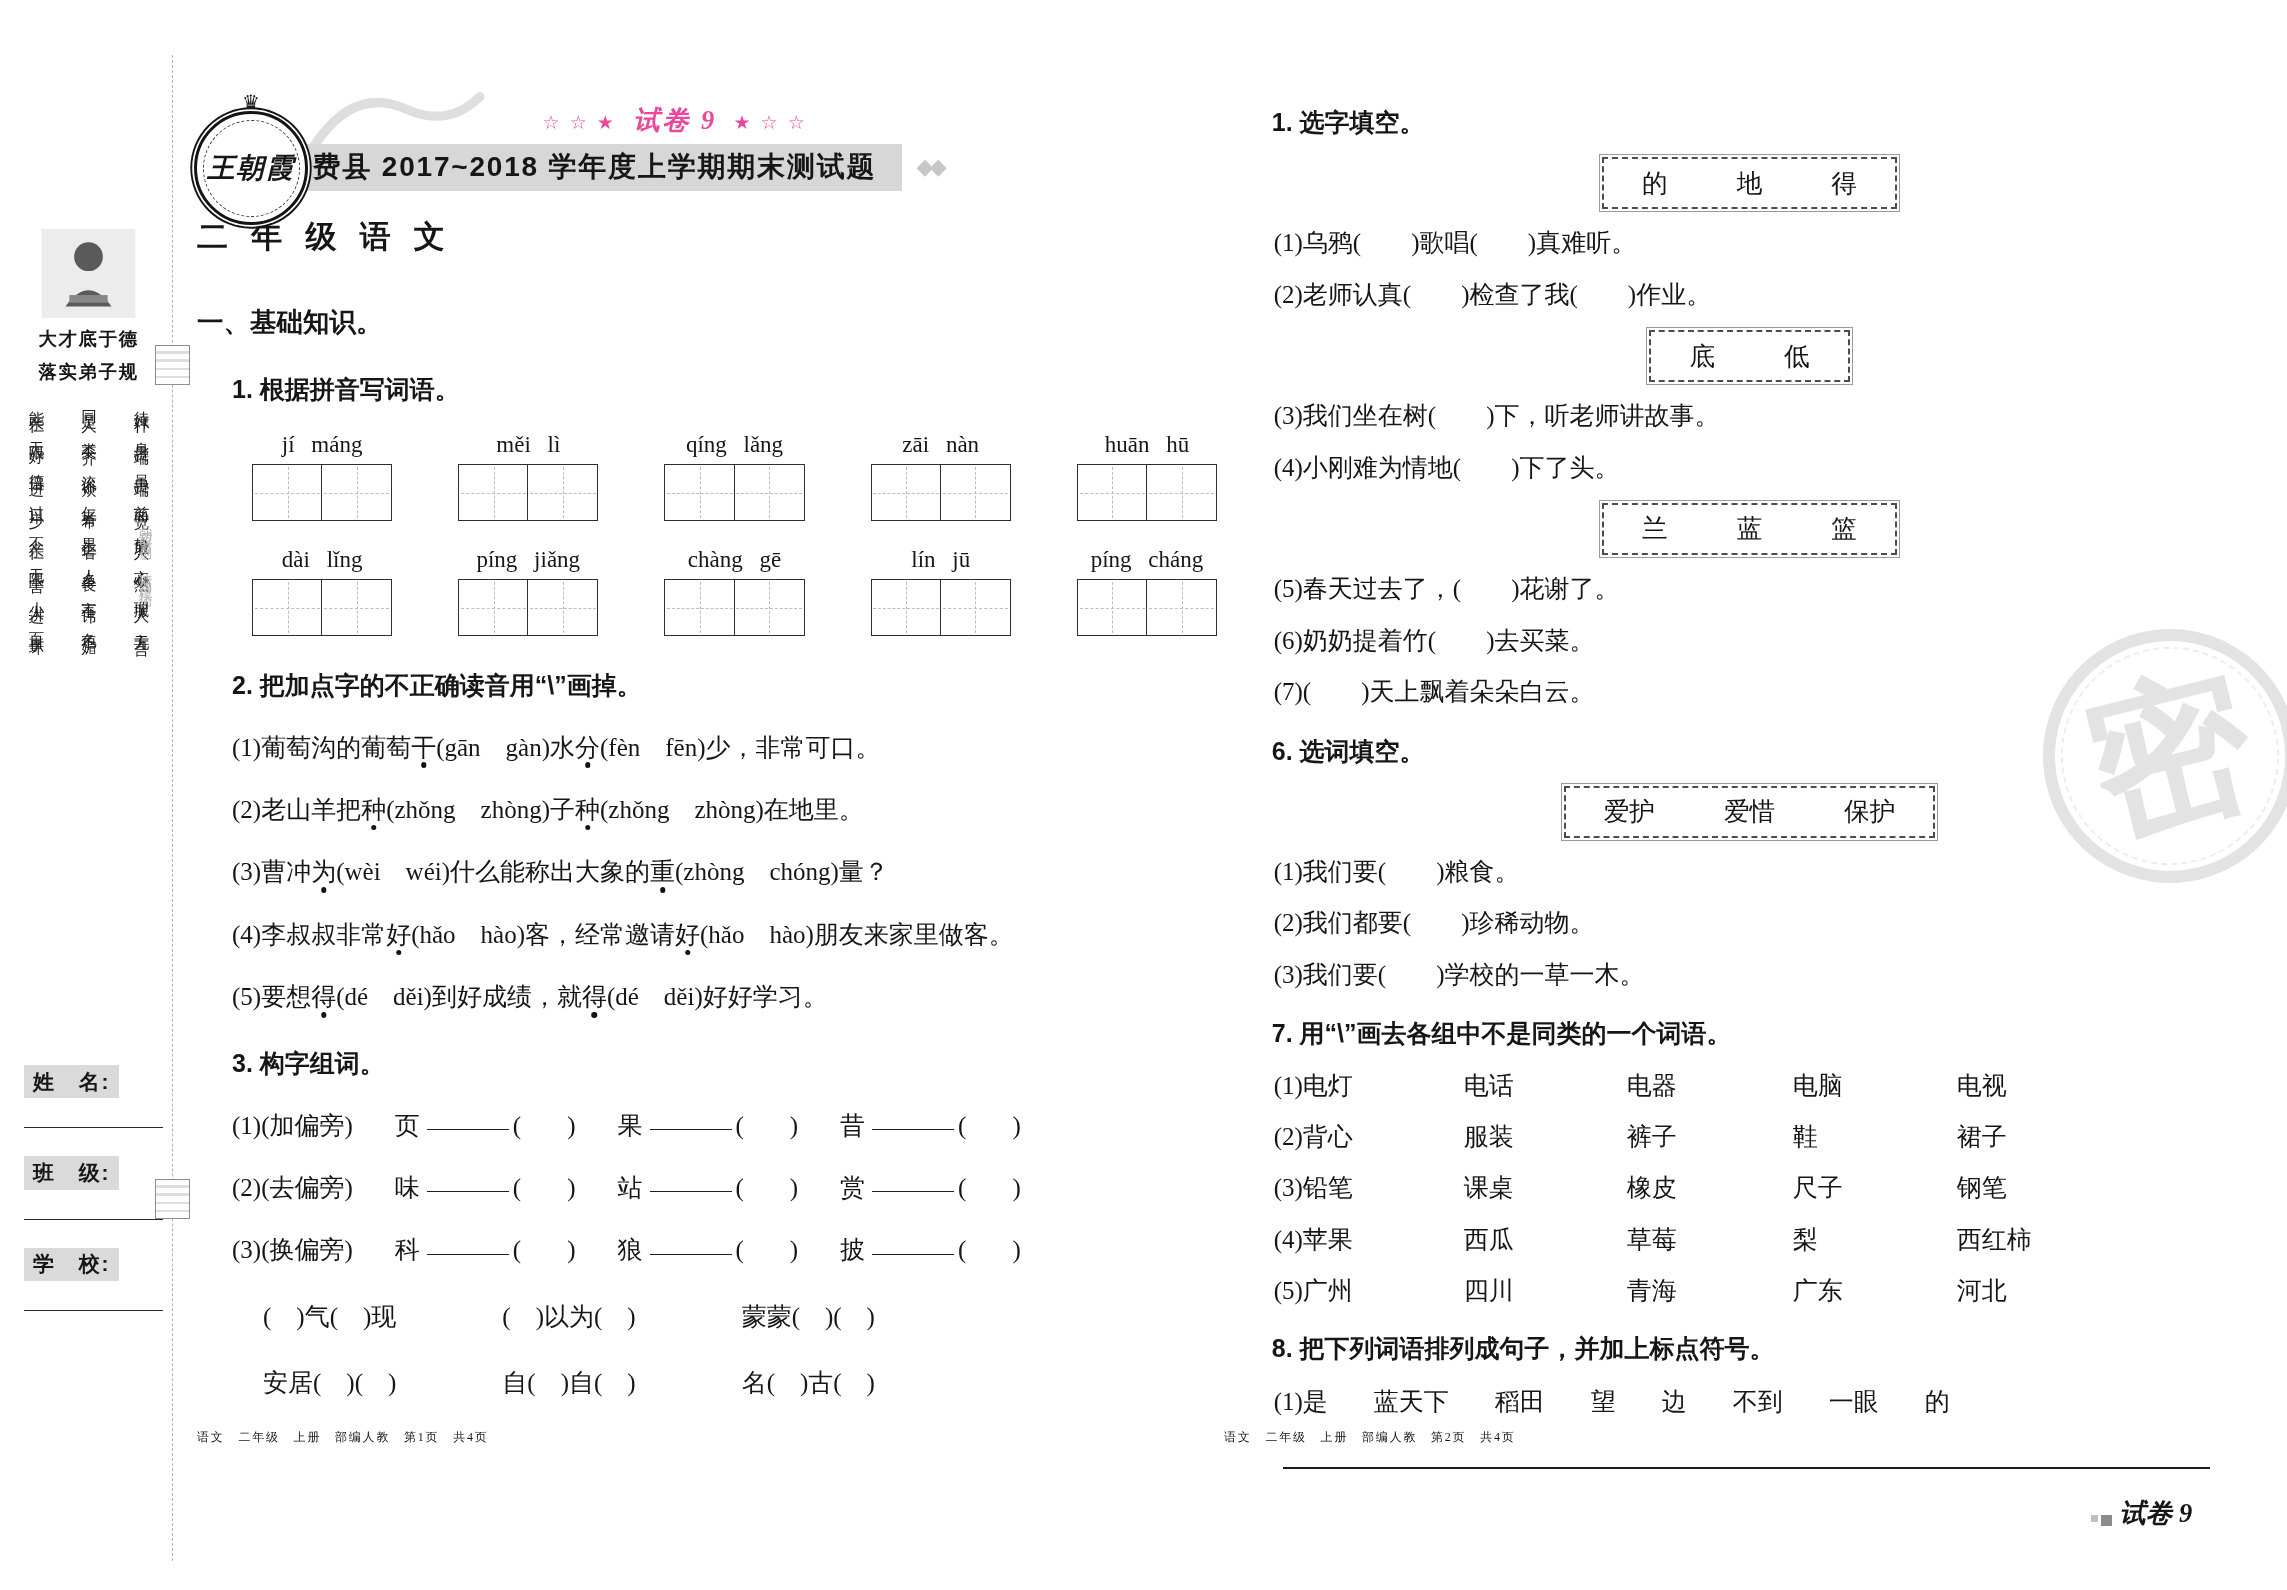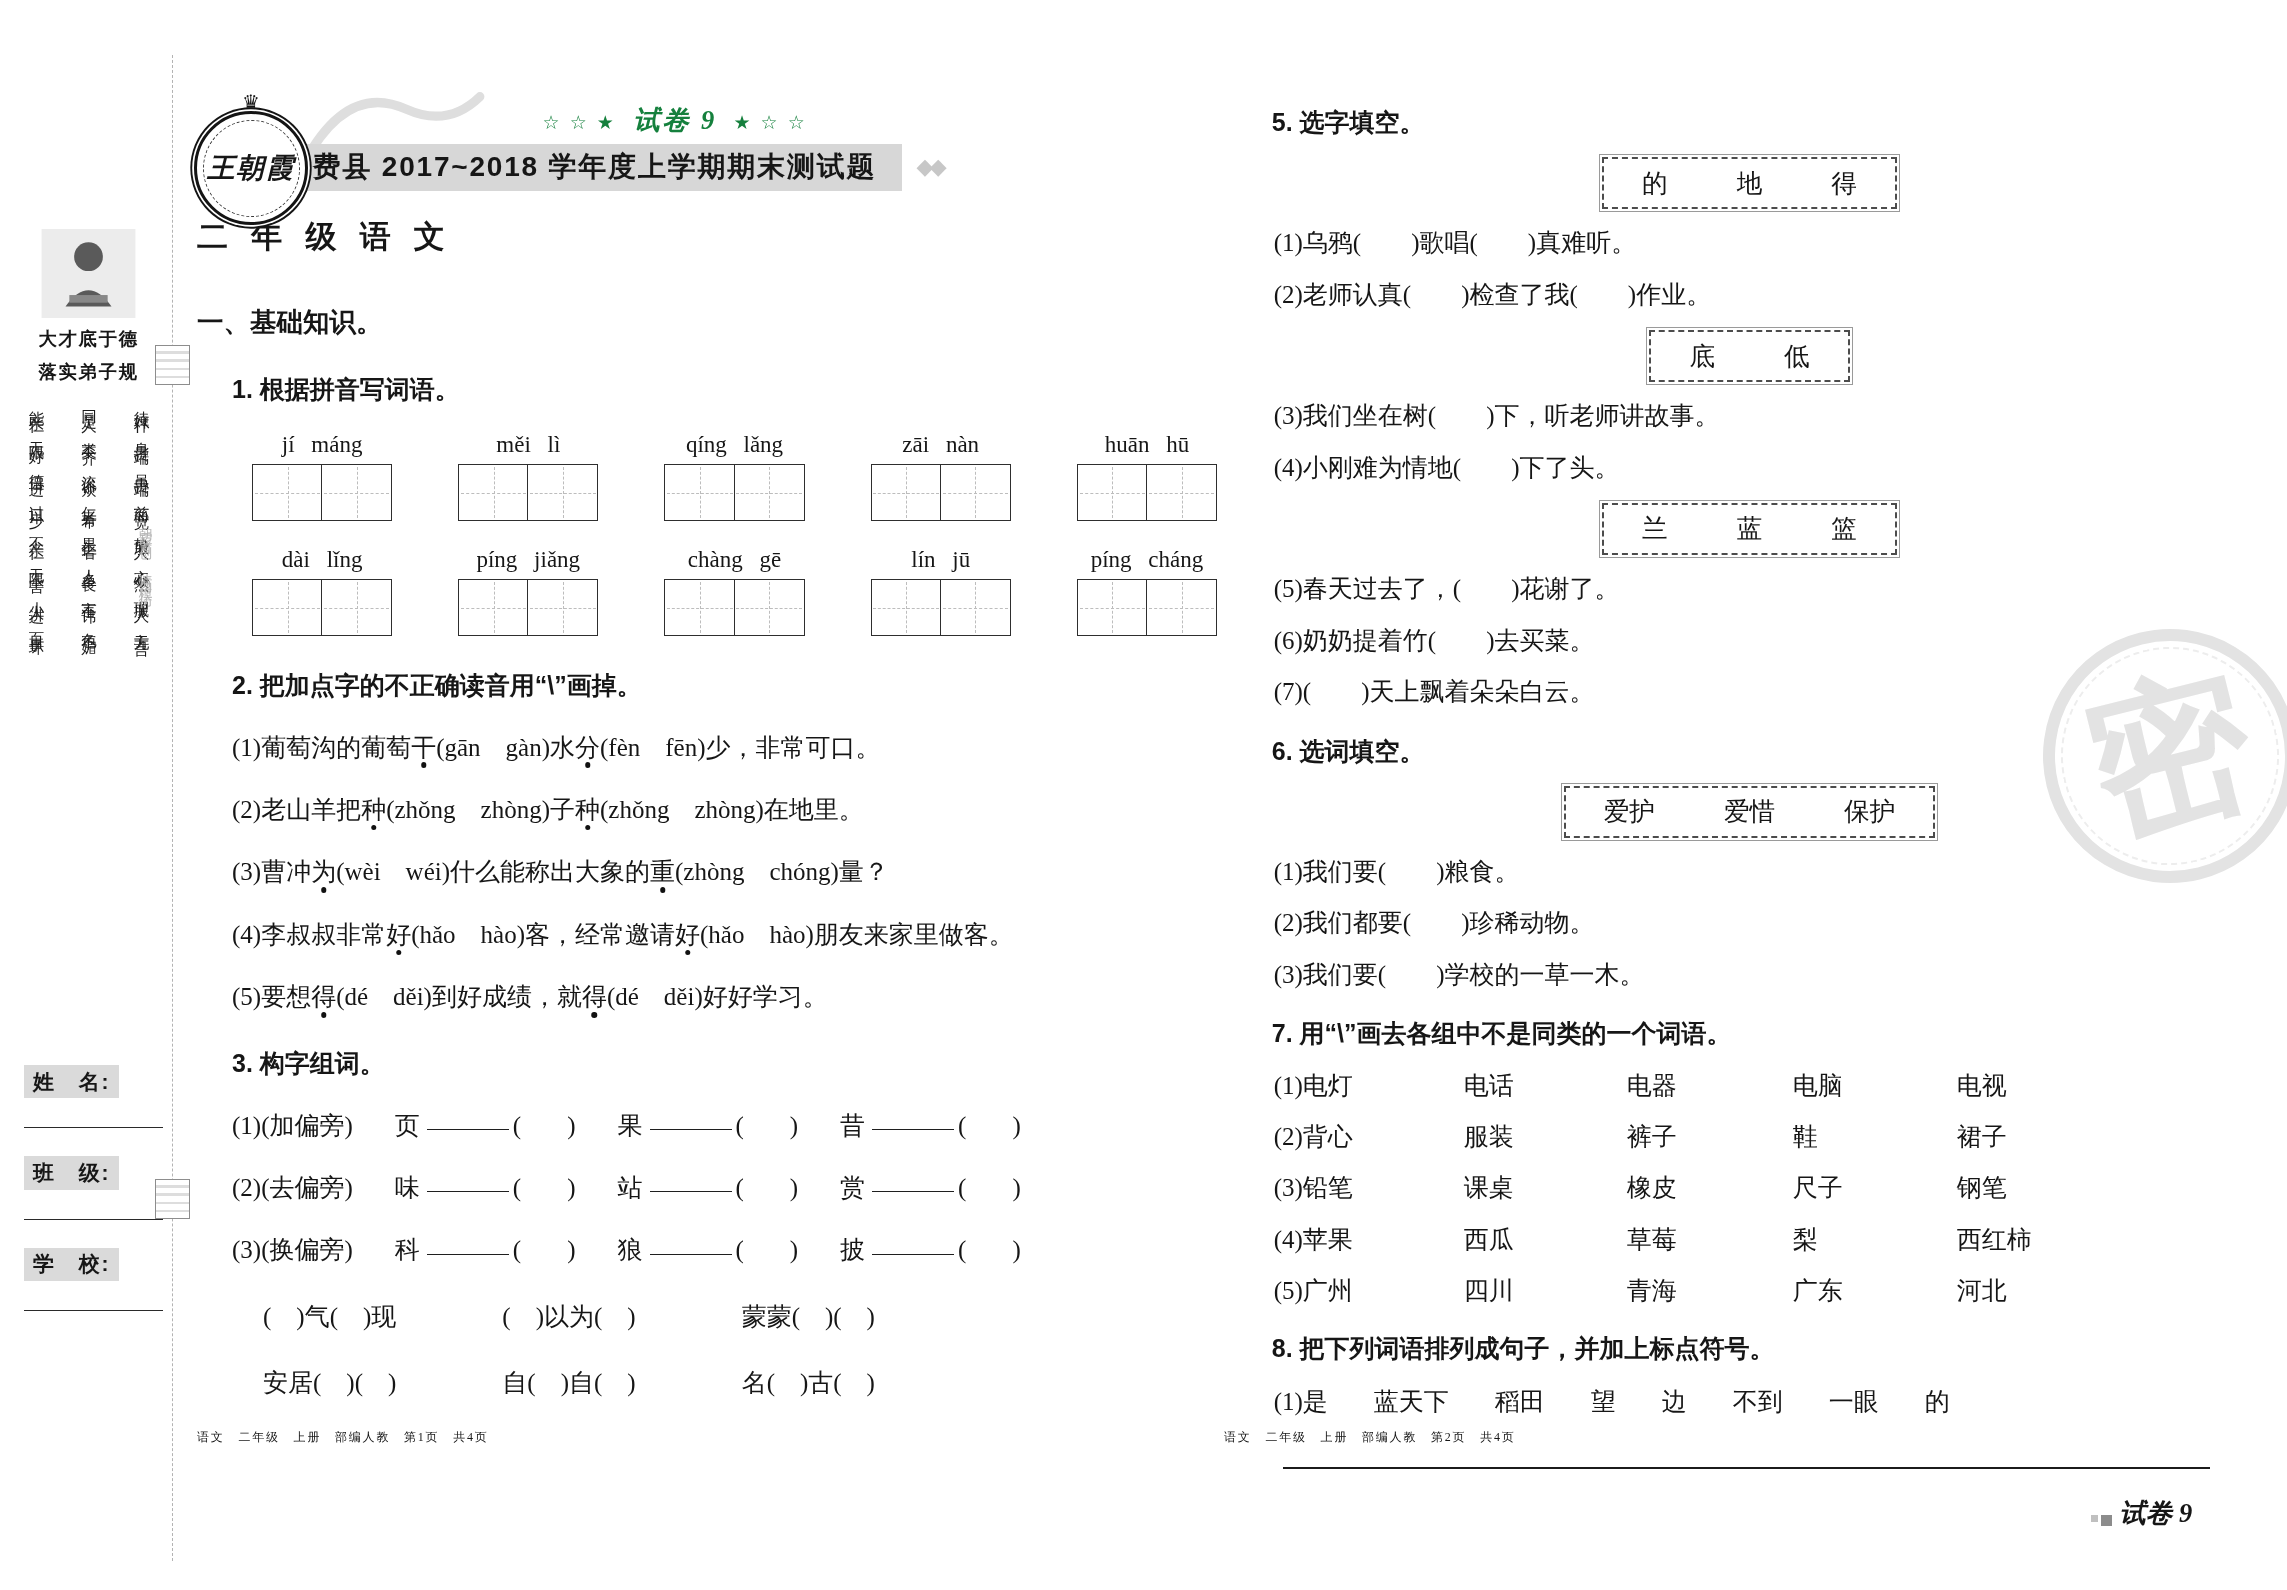--- a/index.html
+++ b/index.html
@@ -38,21 +38,21 @@
   .fields{position:absolute;left:24px;top:1065px;width:143px;z-index:2}
   .field{margin-bottom:28px}
   .flabel{display:inline-block;background:#dadada;padding:2.7px 9.1px;font-weight:bold;font-size:21px;
           font-family:"Liberation Sans","DejaVu Sans",sans-serif;letter-spacing:1.8px}
   .fline{border-bottom:1.8px solid #2a2a2a;height:29px;width:139px}
 
   
   .col-left{position:absolute;left:197px;top:102px;width:956px;z-index:1}
   .col-right{position:absolute;left:1270px;top:106px;width:959px;z-index:1}
 
-  .stars-header{text-align:center;font-size:19px;color:#15803d;letter-spacing:2.7px}
+  .stars-header{text-align:center;font-size:19px;color:#ec4899;letter-spacing:2.7px}
   .paper-no{font-size:26.5px;font-weight:bold;font-style:italic;margin:0 9.1px}
   .banner-row{display:flex;align-items:center;margin-top:5.5px}
   .banner{background:#d7d7d7;font-weight:bold;font-size:28px;padding:4.6px 25.6px;margin-left:90px;letter-spacing:1.8px}
   .banner-deco{color:#c7c7c7;font-size:22px;margin-left:14.6px;letter-spacing:-3.7px}
   .subtitle{font-size:31px;font-weight:bold;margin-top:25.6px;letter-spacing:7.3px}
   .section{font-size:26.5px;font-weight:bold;margin-top:46px}
   .stem{font-size:25px;font-weight:bold;margin:33px 0 0 35px}
   .qitem{font-size:25px;margin:27.4px 0 0 35px;line-height:35px}
 
   .col-right .stem{margin:25.6px 0 0 1.8px}
@@ -290,21 +290,21 @@
       </div>
       <div class="q4row">
         <span>安居(　)(　)</span>
         <span>自(　)自(　)</span>
         <span>名(　)古(　)</span>
       </div>
     </div>
 </div>
 
 <div class="col-right">
-  <div class="stem hei first">5. 选字填空。</div>
+  <div class="stem hei first">1. 选字填空。</div>
   <div class="selbox">
       <span class="boxword">的</span>
       <span class="boxword">地</span>
       <span class="boxword">得</span>
     </div>
   <div>
       <div class="qitem">(1)乌鸦(　　)歌唱(　　)真难听。</div>
       <div class="qitem">(2)老师认真(　　)检查了我(　　)作业。</div>
     </div>
   <div class="selbox">

